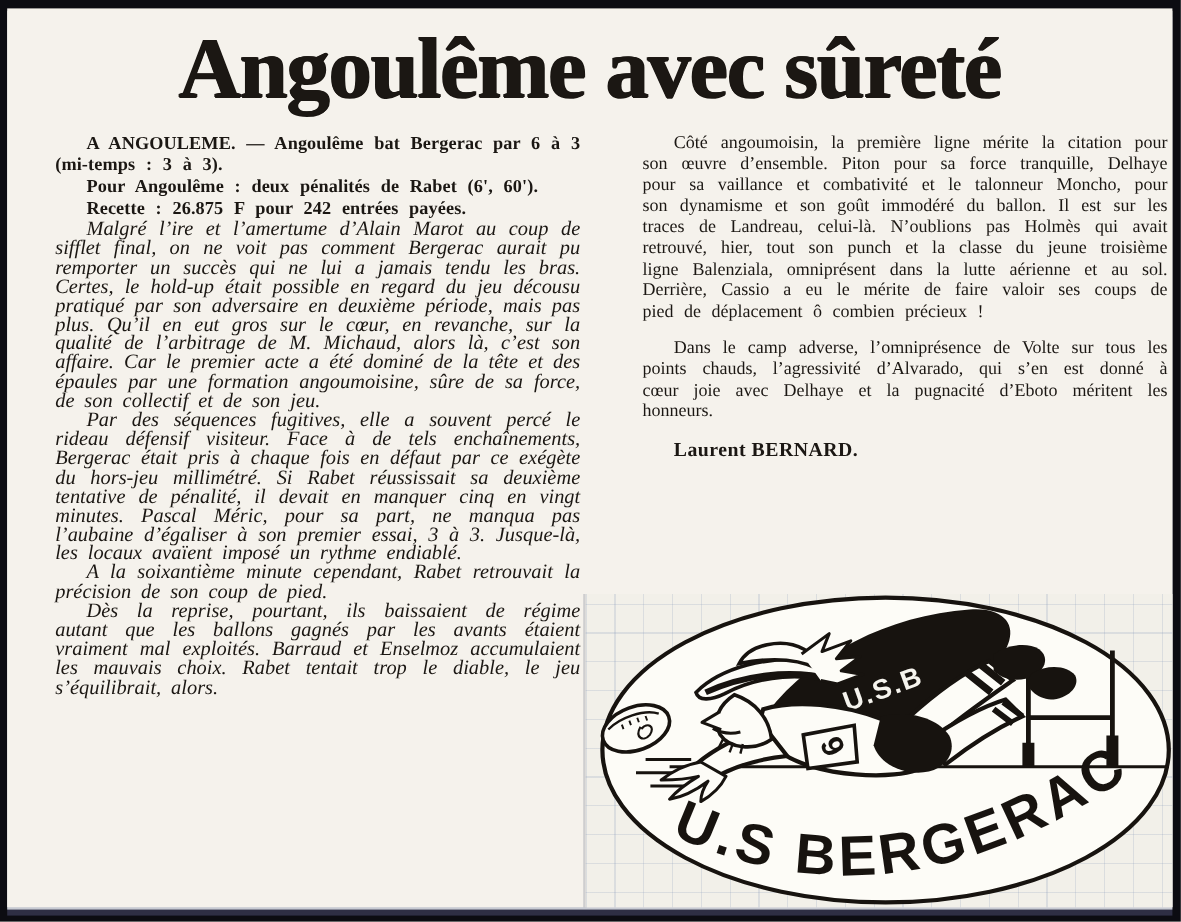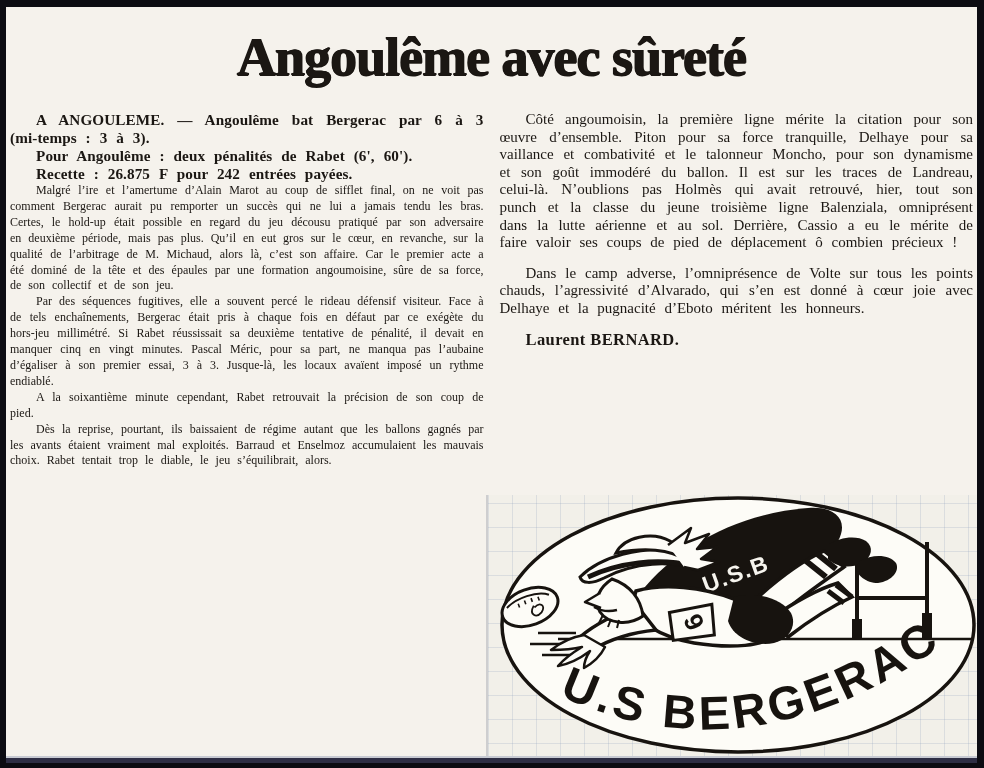--- a/index.html
+++ b/index.html
@@ -5,33 +5,33 @@
   * { margin:0; padding:0; box-sizing:border-box; }
   html,body { width:984px; height:768px; overflow:hidden; }
   body { background:#0c0c12; position:relative;
          font-family:"Liberation Serif","DejaVu Serif",serif; }
   .sheet {
     position:absolute; left:6px; top:7px; width:971px; height:749px;
     background:#f5f2ec; color:#1b1713; overflow:hidden;
     box-shadow:0 2px 0 #c7cad2, 0 7px 0 #2e2e44;
   }
   .headline {
-    text-align:center; font-weight:bold; font-size:54px; line-height:88px;
+    text-align:center; font-weight:bold; font-size:72px; line-height:88px;
     letter-spacing:-1px; margin-top:6px;
     text-shadow:0.7px 0 currentColor, -0.7px 0 currentColor, 0 0.5px currentColor;
   }
   .columns { display:flex; gap:16px; padding:10px 4px 0 4px; }
-  .col { flex:1; text-align:justify; }
+  .col { flex:1; text-align:justify;margin-left:36px; }
   .col p { text-indent:26px; }
   
   .lead, .fact, .teams {
     font-weight:bold; font-size:15.2px; line-height:18px;
     word-spacing:5px; letter-spacing:0.1px;
   }
-  .body-l { font-size:12px; line-height:15.9px; word-spacing:4px; }
+  .body-l { font-size:17px; line-height:15.9px; word-spacing:4px;font-style:italic; }
   
   .body-r { font-size:15px; line-height:17.6px; word-spacing:5px; }
   .body-r + .body-r { margin-top:13px; }
   .byline {
     margin-top:12px; text-align:left; padding-right:34px;
     font-weight:bold; font-size:16.5px; letter-spacing:0.4px; text-indent:0;
   }
   
   .logo {
     position:absolute; left:482px; top:488px; width:490px; height:273px;

